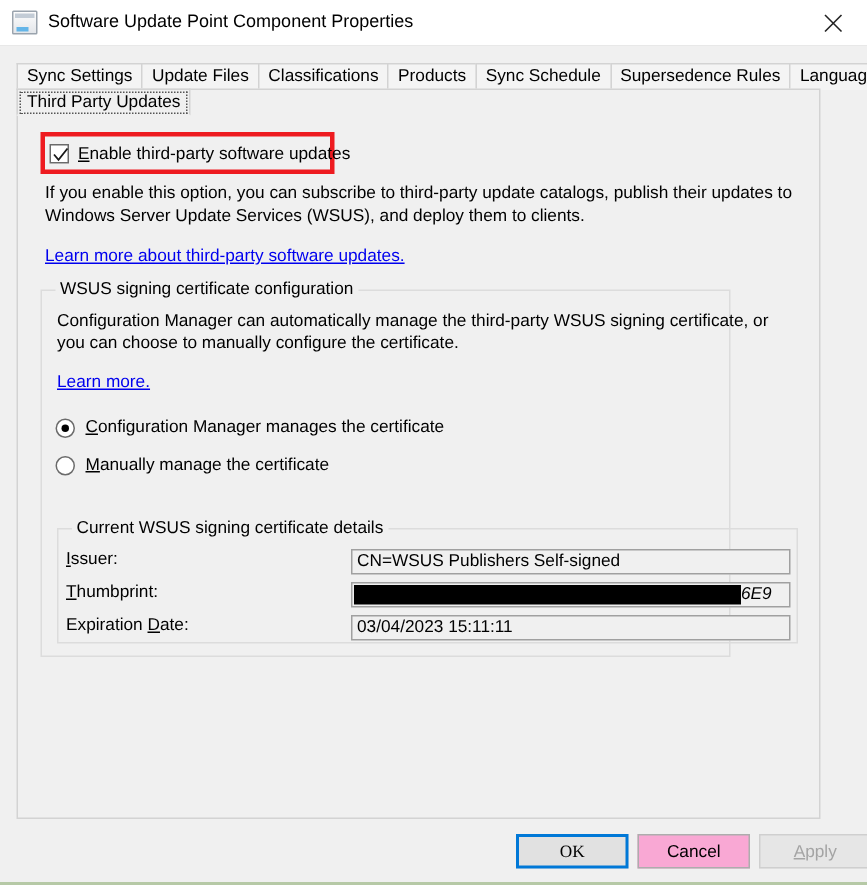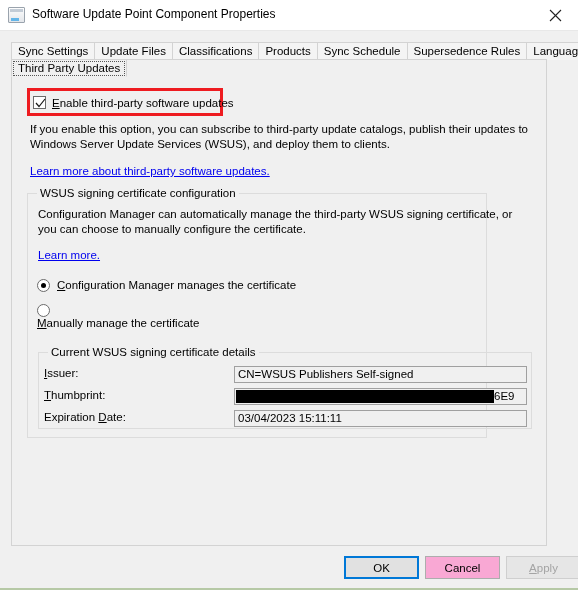--- a/index.html
+++ b/index.html
@@ -225,21 +225,21 @@
 
   .radio-row {
     position: absolute;
     left: 9px;
     height: 15px;
     display: flex;
     align-items: flex-start;
     cursor: default;
   }
   .radio-row.r1 { top: 85px; }
-  .radio-row.r2 { top: 110px; flex-direction: column; }
+  .radio-row.r2 { top: 110px; }
   .rb-box {
     width: 13px; height: 13px;
     border: 1px solid #6b6b6b;
     border-radius: 50%;
     background: #fff;
     box-sizing: border-box;
     position: relative;
     margin-right: 7px;
     flex: none;
   }
@@ -294,20 +294,21 @@
     left: 1px; top: 1px;
     width: 258px; height: 13px;
     background: #000;
   }
   .redacted-tail {
     position: absolute;
     left: 259px; top: 0px;
     font-size: 11.5px;
     line-height: 15px;
     color: #000;
+    font-style: italic;
   }
 
   
   .dlgbtn {
     position: absolute;
     top: 556px;
     width: 75px;
     height: 23px;
     font-family: "Liberation Sans", sans-serif;
     font-size: 11.5px;
@@ -318,20 +319,21 @@
     display: flex;
     align-items: center;
     justify-content: center;
     cursor: default;
     z-index: 4;
   }
   #btn-ok {
     left: 344px;
     background: #e1e1e1;
     border: 2px solid #0078d7;
+    font-family: Liberation Serif, serif;
   }
   #btn-cancel { left: 425px; }
   #btn-apply {
     left: 506px;
     background: #e6e6e6;
     border: 1px solid #cfcfcf;
     color: #a4a4a4;
   }
 </style>
 </head>

